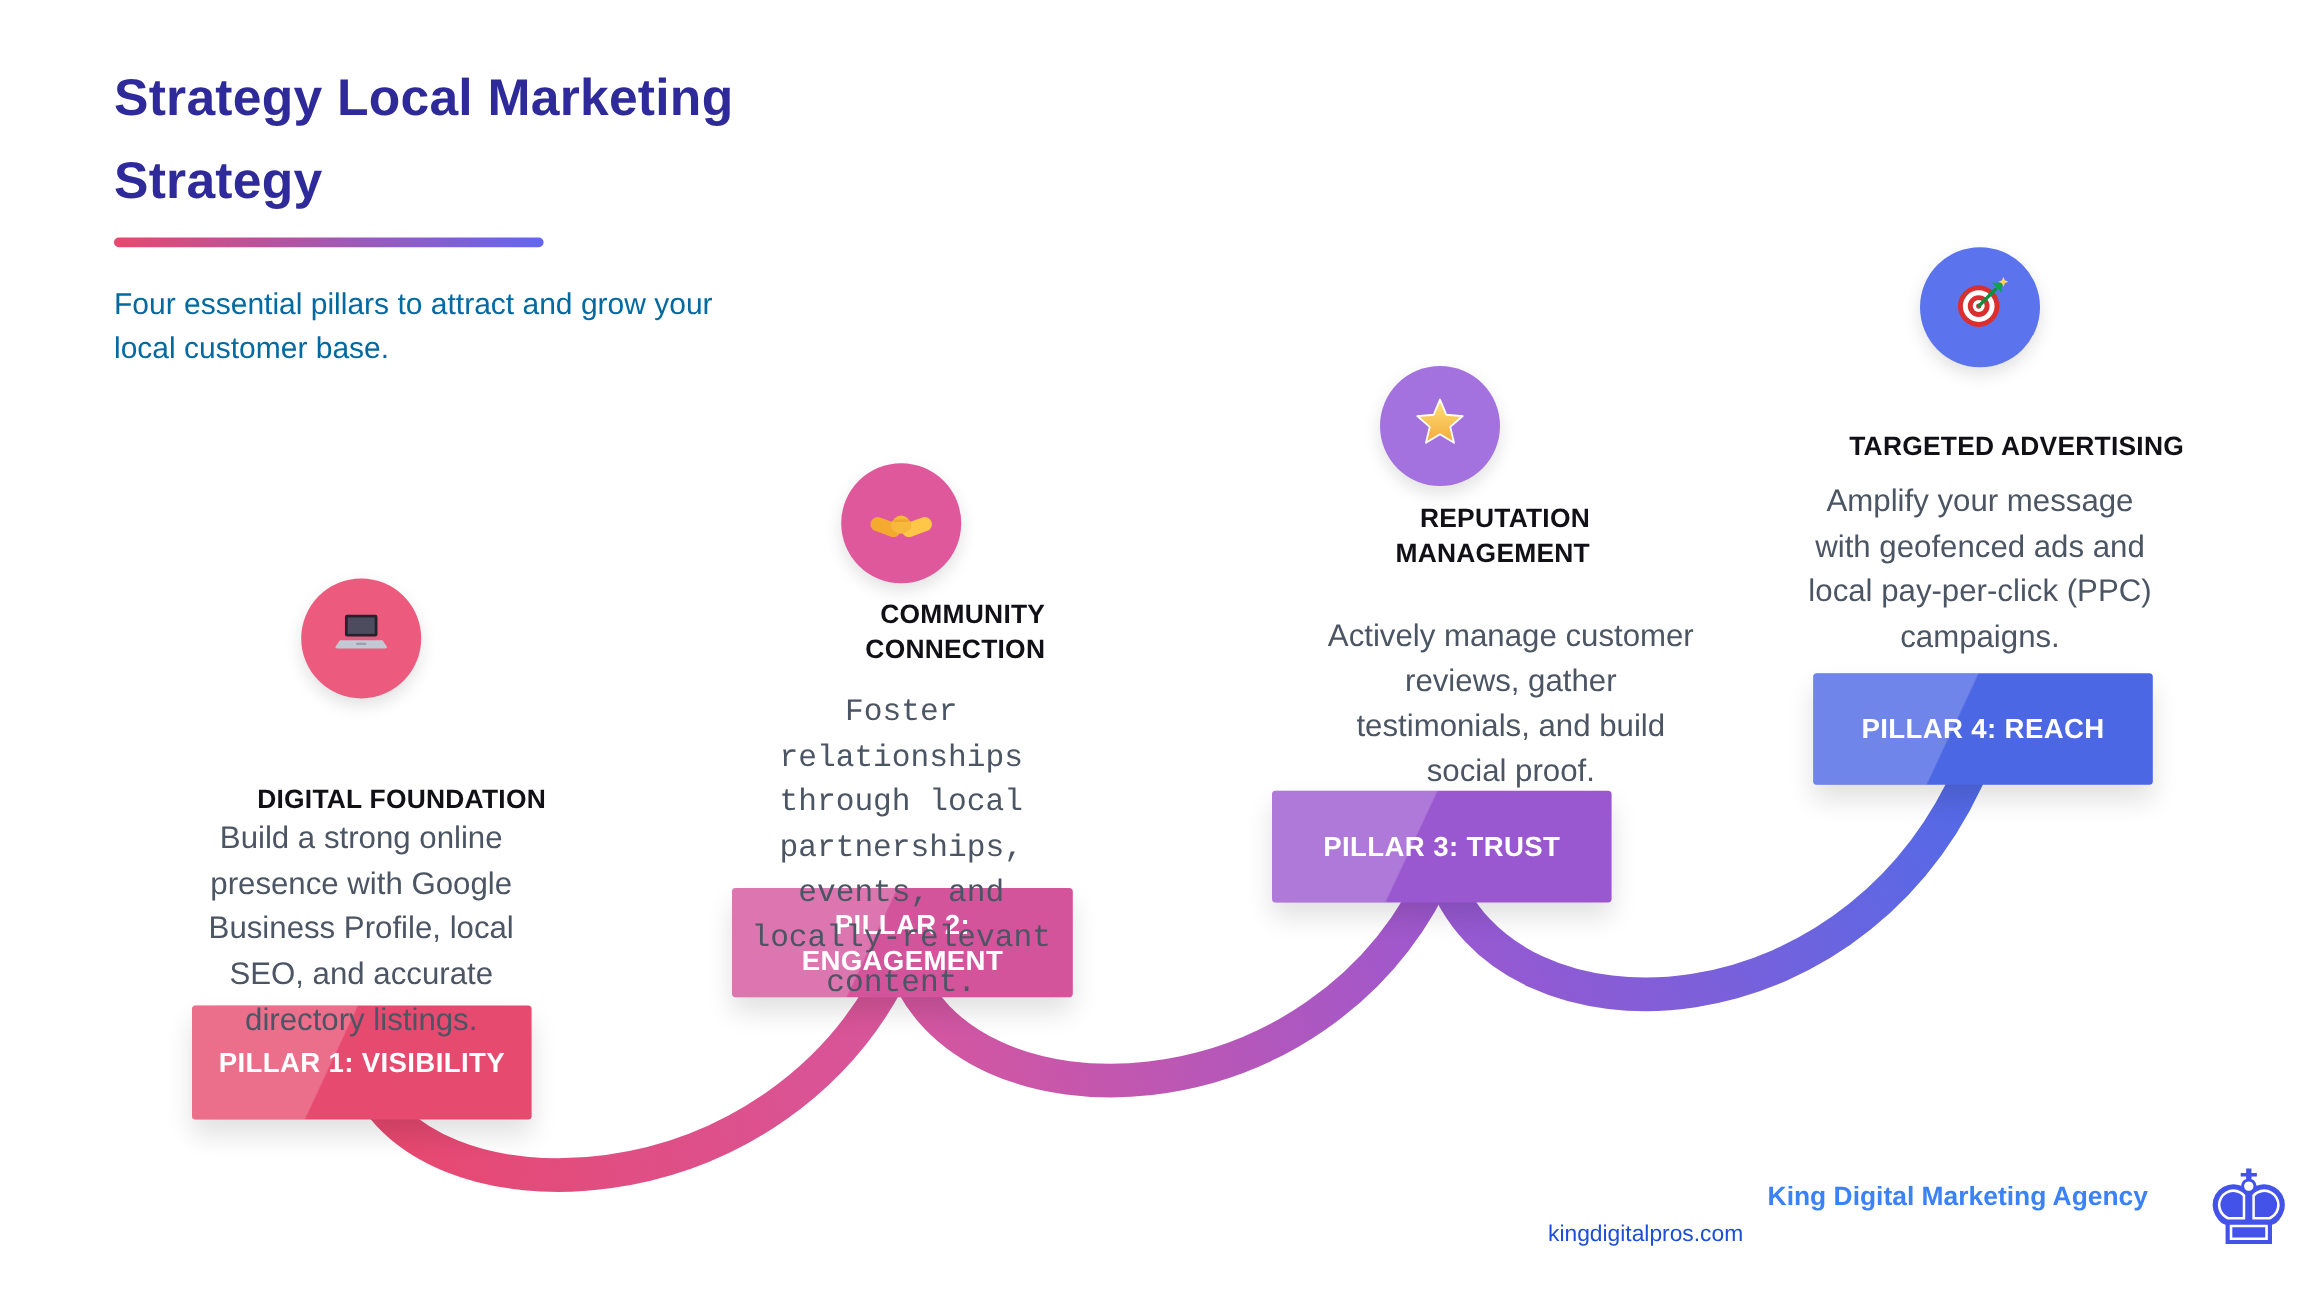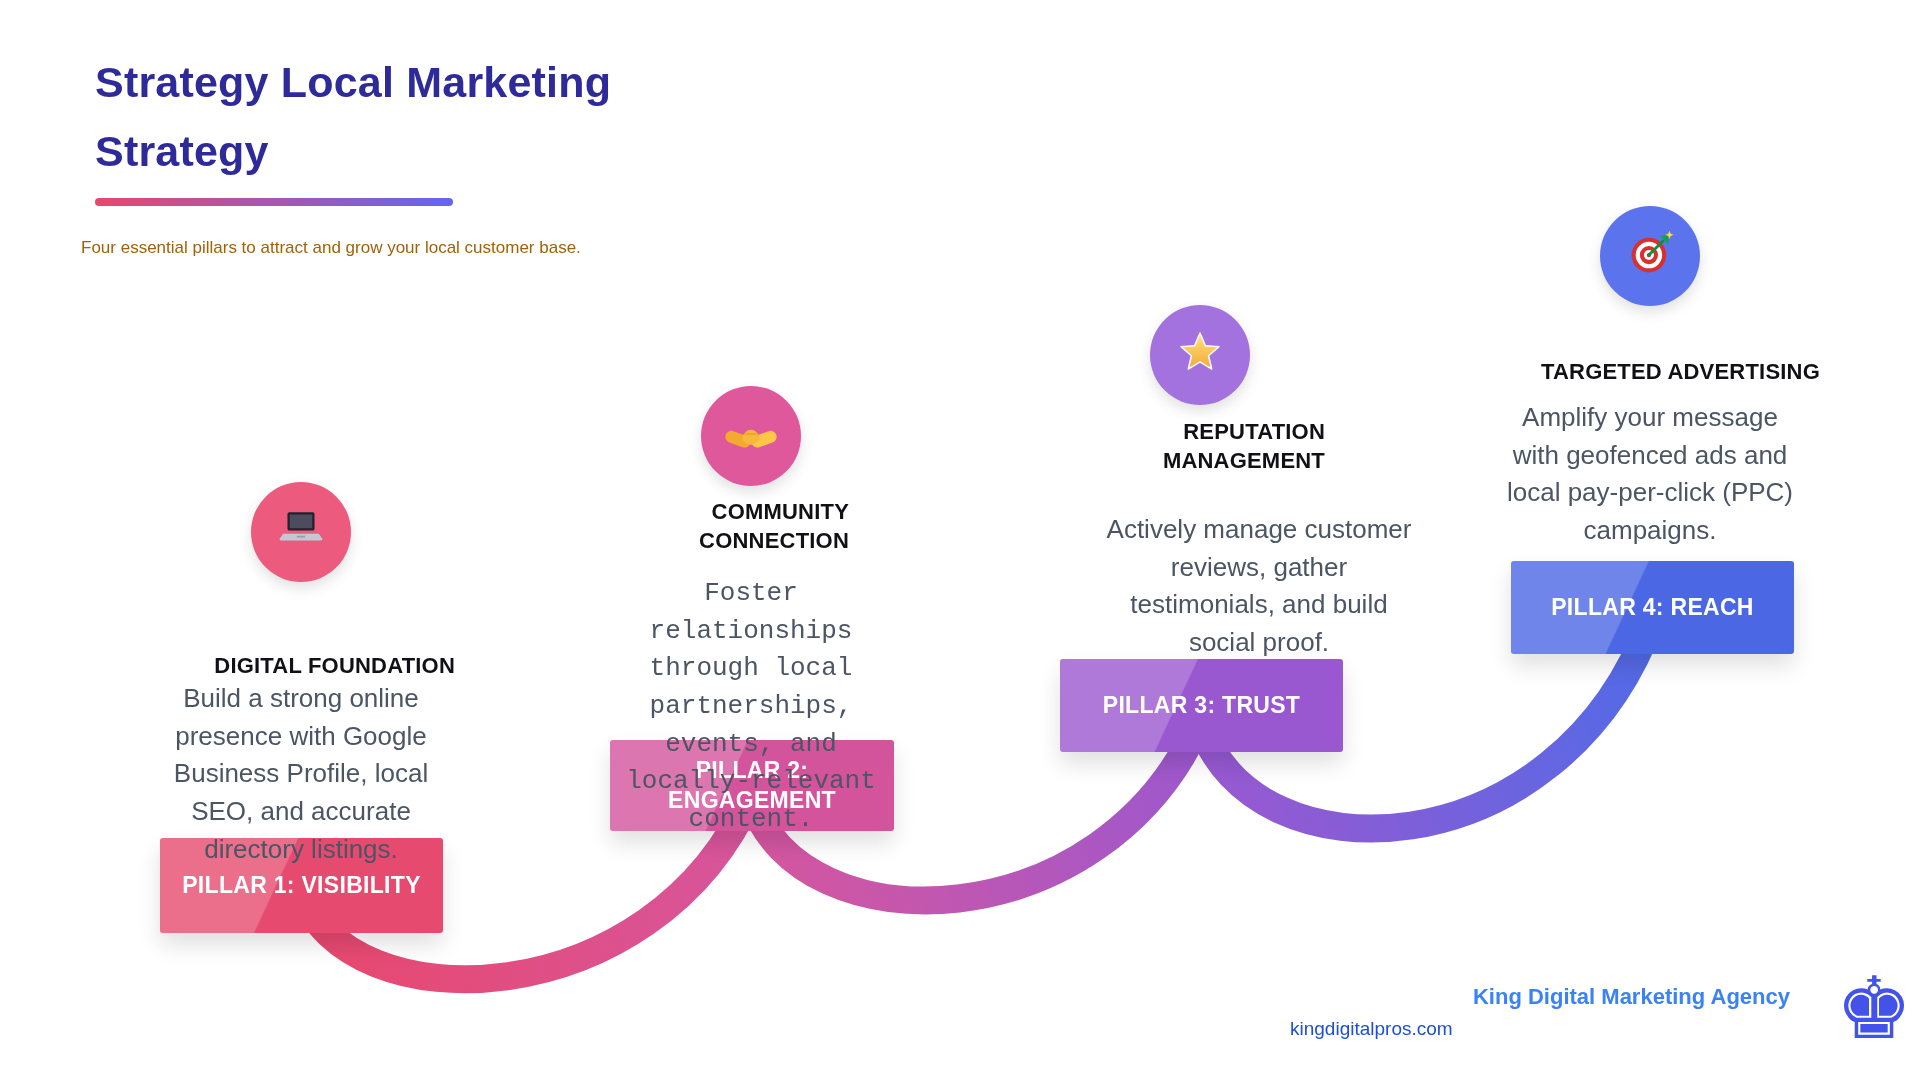--- a/index.html
+++ b/index.html
@@ -21,24 +21,24 @@
     line-height: 1.6;
     color: #2f2a9a;
     letter-spacing: 0.2px;
   }
   .title-underline {
     position: absolute; left: 95px; top: 198px;
     width: 358px; height: 8px; border-radius: 4px;
     background: linear-gradient(90deg, #e8486e, #6366f1);
   }
   .page-subtitle {
-    position: absolute; left: 81px; top: 236px;
+    position: absolute; left: 95px; top: 236px;
     width: 510px;
-    font-size: 17px; line-height: 1.45;
-    color: #a16207;
+    font-size: 25px; line-height: 1.45;
+    color: #0369a1;
   }
 
   
   #curves { position: absolute; left: 0; top: 0; z-index: 0; }
 
   
   .icon-circle {
     position: absolute; width: 100px; height: 100px;
     border-radius: 50%;
     display: flex; align-items: center; justify-content: center;
@@ -79,21 +79,21 @@
       rgba(255,255,255,0) 42.5%);
   }
 
   
   .p1-circle  { left: 251px;  top: 482px; }
   .p1-heading { left: 115px;  top: 631px; width: 340px; margin-top: 20px; }
   .p1-desc    { left: 156px;  top: 680px; width: 290px; }
   .p1-box     { left: 160px;  top: 838px; width: 283px; height: 95px; }
 
   .p2-circle  { left: 701px;  top: 386px; }
-  .p2-heading { left: 609px;  top: 497px; width: 240px; }
+  .p2-heading { left: 631px;  top: 497px; width: 240px; }
   .p2-desc    { left: 601px;  top: 575px; width: 300px; font-family: Liberation Mono, monospace; }
   .p2-box     { left: 610px;  top: 740px; width: 284px; height: 91px; }
 
   .p3-circle  { left: 1150px; top: 305px; }
   .p3-heading { left: 1075px; top: 417px; width: 250px; }
   .p3-desc    { left: 1104px; top: 494px; width: 310px; margin-top: 17px; }
   .p3-box     { left: 1060px; top: 659px; width: 283px; height: 93px; }
 
   .p4-circle  { left: 1600px; top: 206px; }
   .p4-heading { left: 1480px; top: 357px; width: 340px; }

